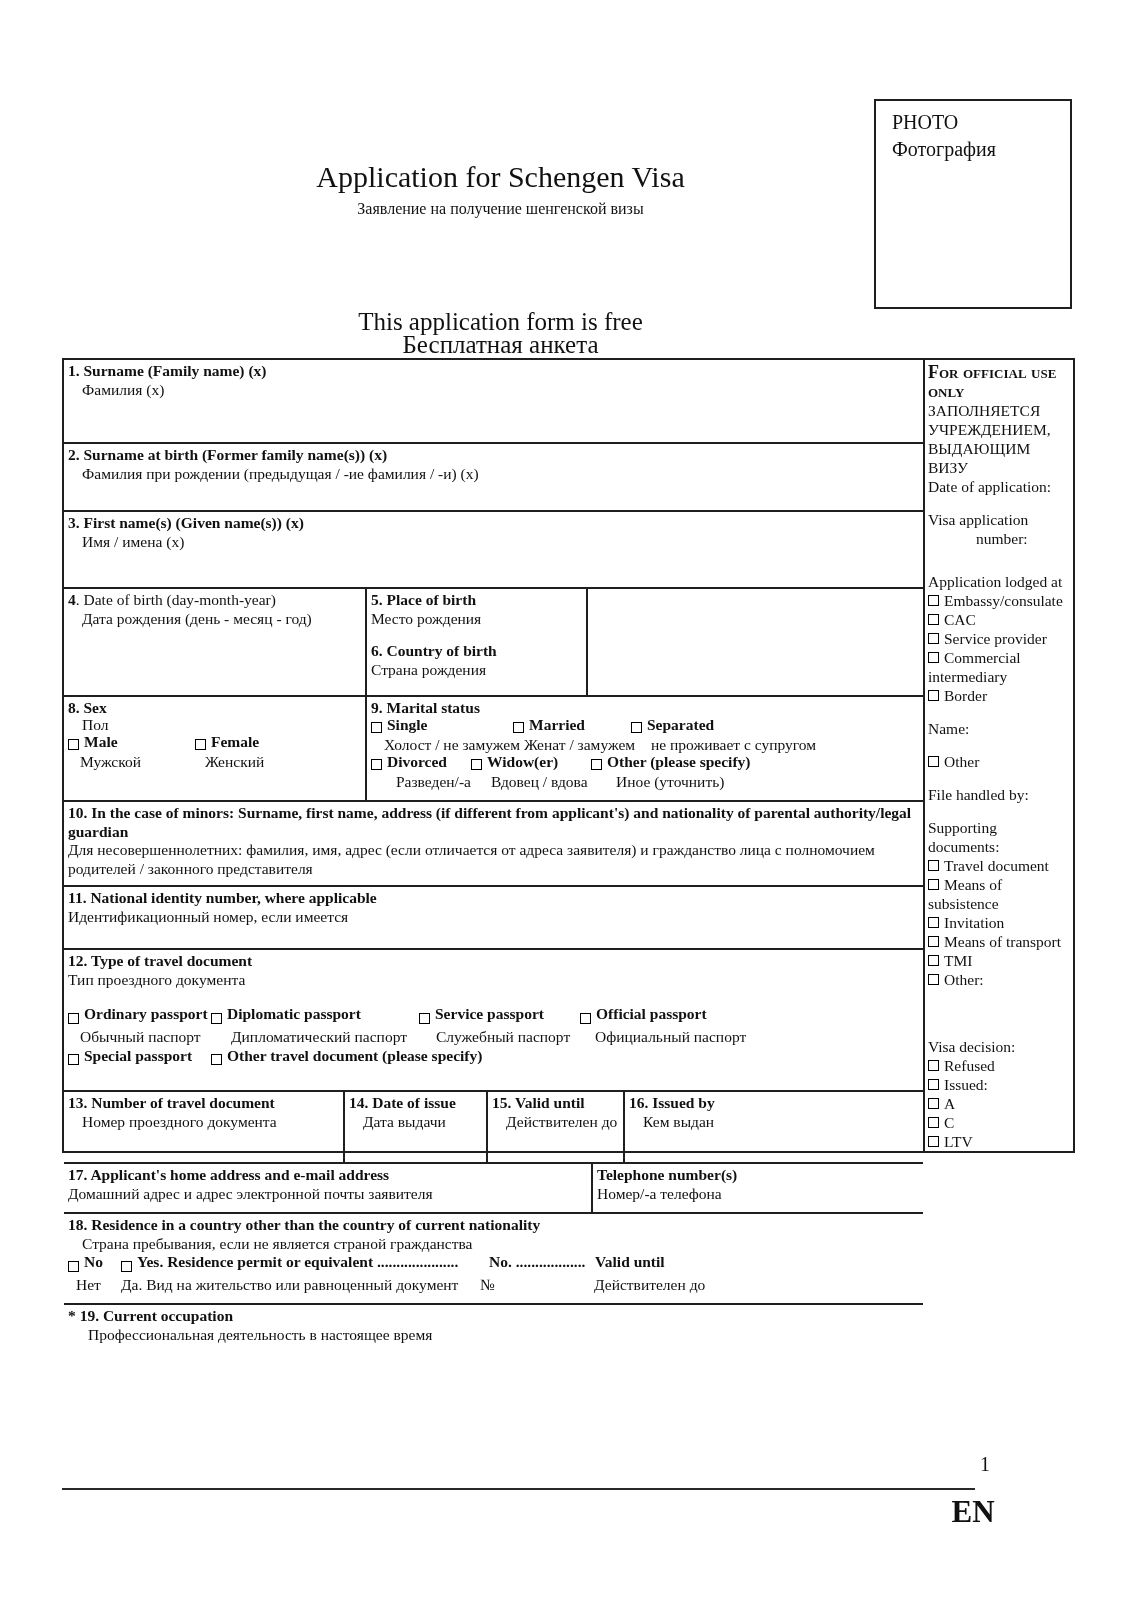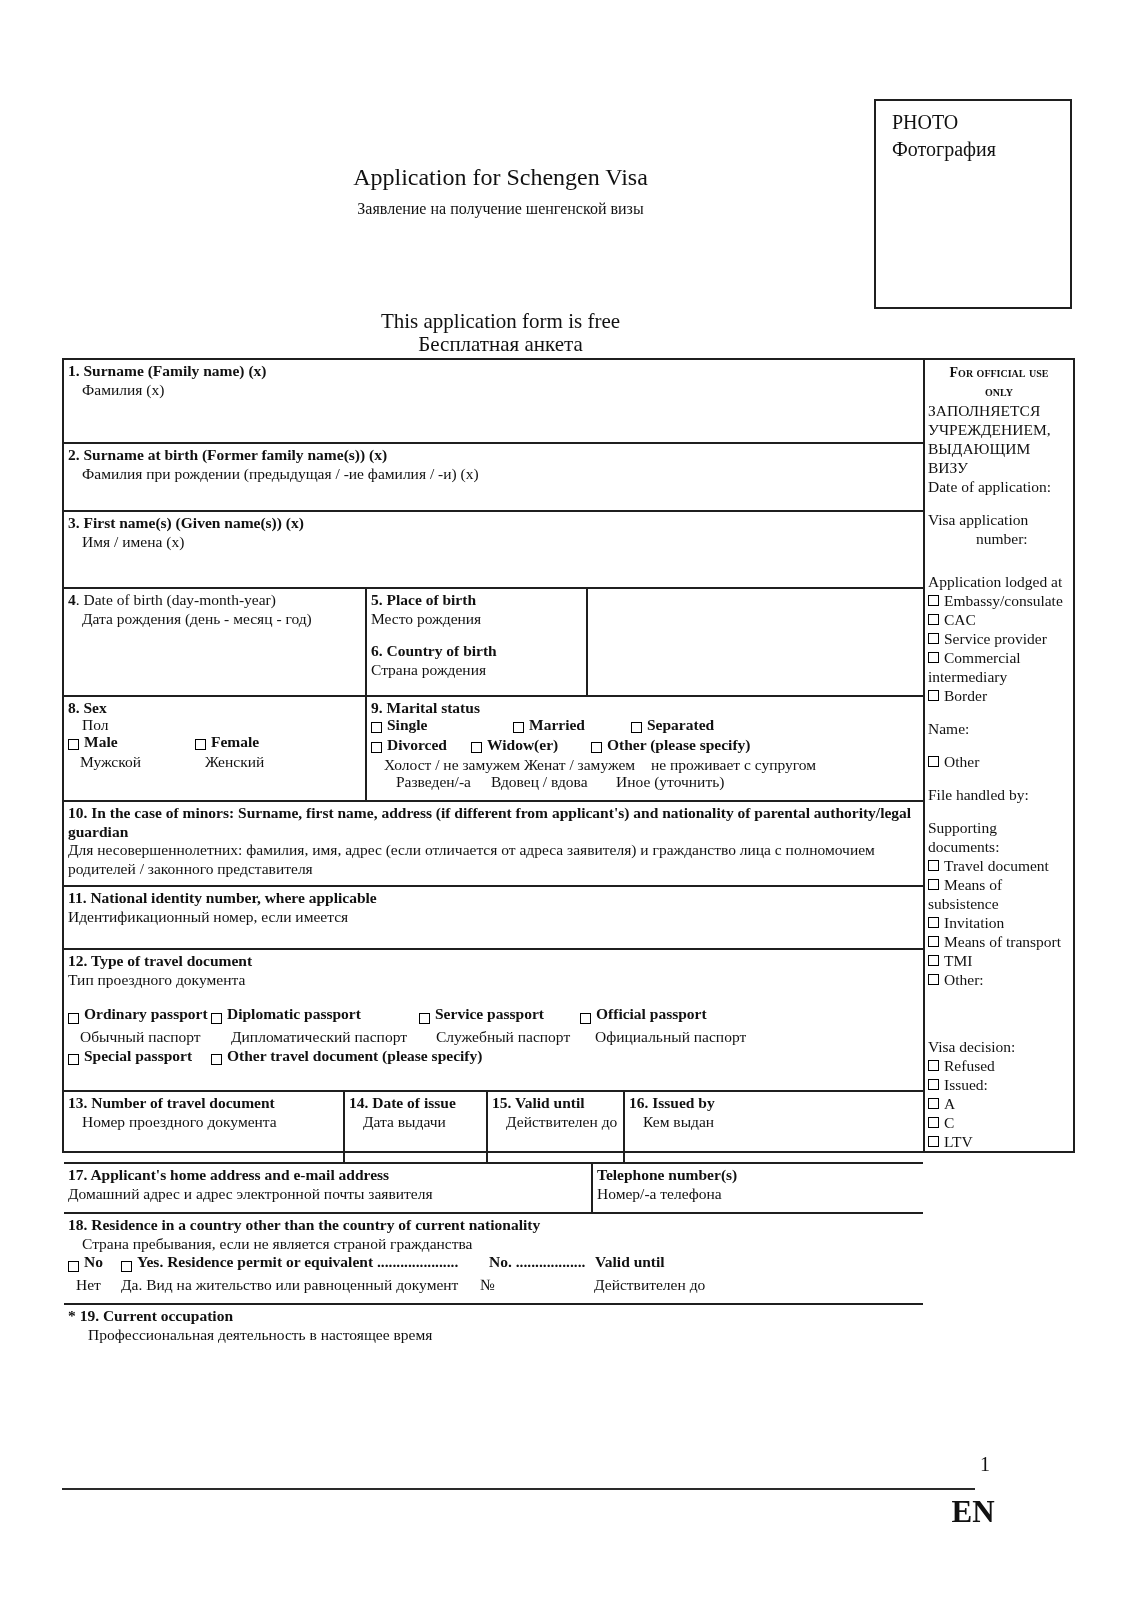--- a/index.html
+++ b/index.html
@@ -1,27 +1,27 @@
 <!DOCTYPE html>
 <html><head>
 <meta charset="utf-8">
 <style>
   html,body{margin:0;padding:0;background:#e8e8e8;}
   .page{position:relative;width:1131px;height:1600px;background:#ffffff;margin:0 auto;
         font-family:"Liberation Serif", serif;color:#111;overflow:hidden;}
 
   
   .title-block{position:absolute;left:0;right:130px;top:160px;text-align:center;}
-  .title-en{font-size:24px;line-height:34px;}
+  .title-en{font-size:30px;line-height:34px;}
   .title-ru{font-size:16px;line-height:30px;}
   .photo-box{position:absolute;left:874px;top:99px;width:198px;height:210px;
              border:2px solid #1f1f1f;box-sizing:border-box;padding:8px 16px;
              font-size:20px;line-height:27px;}
   .free-note{position:absolute;left:0;right:130px;top:310px;text-align:center;
-             font-size:21px;line-height:23px;}
+             font-size:25px;line-height:23px;}
 
   
   .form{position:absolute;left:62px;top:358px;width:1013px;height:795px;
         border:2px solid #1f1f1f;box-sizing:border-box;font-size:15.5px;line-height:18.5px;}
   .left-col{position:absolute;left:0;top:0;bottom:0;width:859px;border-right:2px solid #1f1f1f;}
   .row{box-sizing:border-box;border-bottom:2px solid #1f1f1f;overflow:hidden;}
   .row.last{border-bottom:none;}
   .flexrow{display:flex;align-items:stretch;}
   .cell{box-sizing:border-box;padding:2px 4px;overflow:hidden;}
   .cell.bdr{border-right:2px solid #1f1f1f;}
@@ -34,21 +34,21 @@
   .fl span{display:inline-block;white-space:nowrap;overflow:hidden;}
   .tight{line-height:17px;}
 
   
   .cb{display:inline-block;width:9px;height:9px;border:1px solid #000;
       margin-right:5px;vertical-align:0px;background:#fff;}
 
   
   .right-col{position:absolute;left:859px;top:0;bottom:0;width:152px;box-sizing:border-box;
              padding:3px 5px;font-size:15.5px;line-height:19px;overflow:hidden;}
-  .oc{text-align:center;font-weight:bold;font-variant:small-caps;font-size:14px;line-height:19px;}
+  .oc{text-align:left;font-weight:bold;font-variant:small-caps;font-size:18px;line-height:19px;}
   .g14{height:14px;}
   .g24{height:24px;}
   .g48{height:48px;}
   .num-ind{padding-left:48px;}
 
   
   .footer-line{position:absolute;left:62px;top:1488px;width:913px;border-top:2px solid #2a2a2a;}
   .page-num{position:absolute;left:930px;top:1453px;width:60px;text-align:right;font-size:20px;}
   .lang-code{position:absolute;left:923px;top:1494px;width:100px;text-align:center;
              font-size:31px;font-weight:bold;}
@@ -125,29 +125,29 @@
             <span>Женский</span>
           </div>
         </div>
         <div class="cell grow tight">
           <div class="b">9. Marital status</div>
           <div class="fl b">
             <span style="width:142px"><span class="cb"></span><span>Single</span></span>
             <span style="width:118px"><span class="cb"></span><span>Married</span></span>
             <span><span class="cb"></span><span>Separated</span></span>
           </div>
-          <div class="fl b">
-            <span style="width:100px"><span class="cb"></span><span>Divorced</span></span>
-            <span style="width:120px"><span class="cb"></span><span>Widow(er)</span></span>
-            <span><span class="cb"></span><span>Other (please specify)</span></span>
-          </div>
           <div class="fl" style="padding-left:13px">
             <span style="width:140px">Холост / не замужем</span>
             <span style="width:127px">Женат / замужем</span>
             <span>не проживает с супругом</span>
+          </div>
+          <div class="fl b">
+            <span style="width:100px"><span class="cb"></span><span>Divorced</span></span>
+            <span style="width:120px"><span class="cb"></span><span>Widow(er)</span></span>
+            <span><span class="cb"></span><span>Other (please specify)</span></span>
           </div>
           <div class="fl" style="padding-left:25px">
             <span style="width:95px">Разведен/-а</span>
             <span style="width:125px">Вдовец / вдова</span>
             <span>Иное (уточнить)</span>
           </div>
         </div>
       </div>
 
       <div class="row" style="height:85px">

